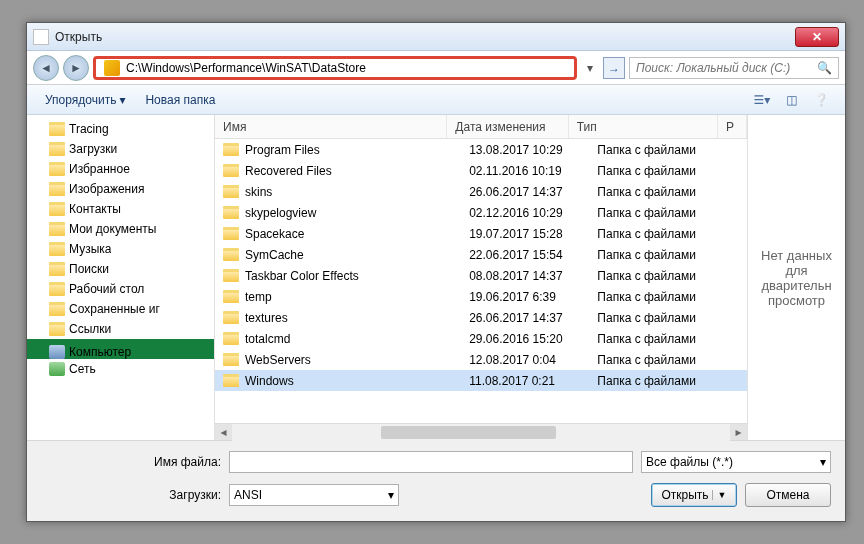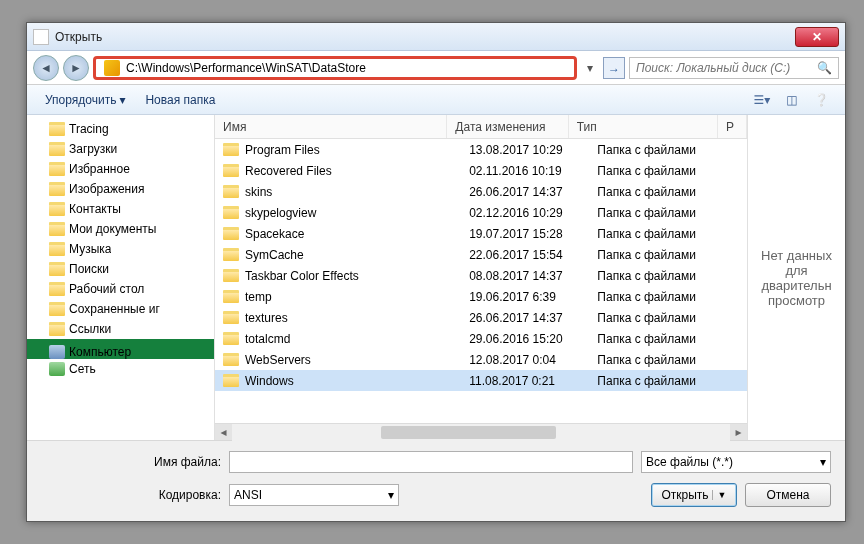--- a/index.html
+++ b/index.html
@@ -272,21 +272,21 @@
   <div class="bottom">
     <div class="brow">
       <div class="blabel">Имя файла:</div>
       <input class="binput" value="" style="">
       <div class="bselect" style="width:190px">
         <span>Все файлы (*.*)</span>
           <span>▾</span>
       </div>
     </div>
     <div class="brow">
-      <div class="blabel">Кодировка:</div>
+      <div class="blabel">Загрузки:</div>
       <div class="bselect" style="width:170px">
         <span>ANSI</span>
           <span>▾</span>
       </div>
       <div style="flex:1"></div>
       <div class="bbtn def">
           <span>Открыть</span> 
           <span style="border-left:1px solid #aaa;padding-left:5px;font-size:9px">▼</span>
         </div>
       <div class="bbtn">Отмена</div>

